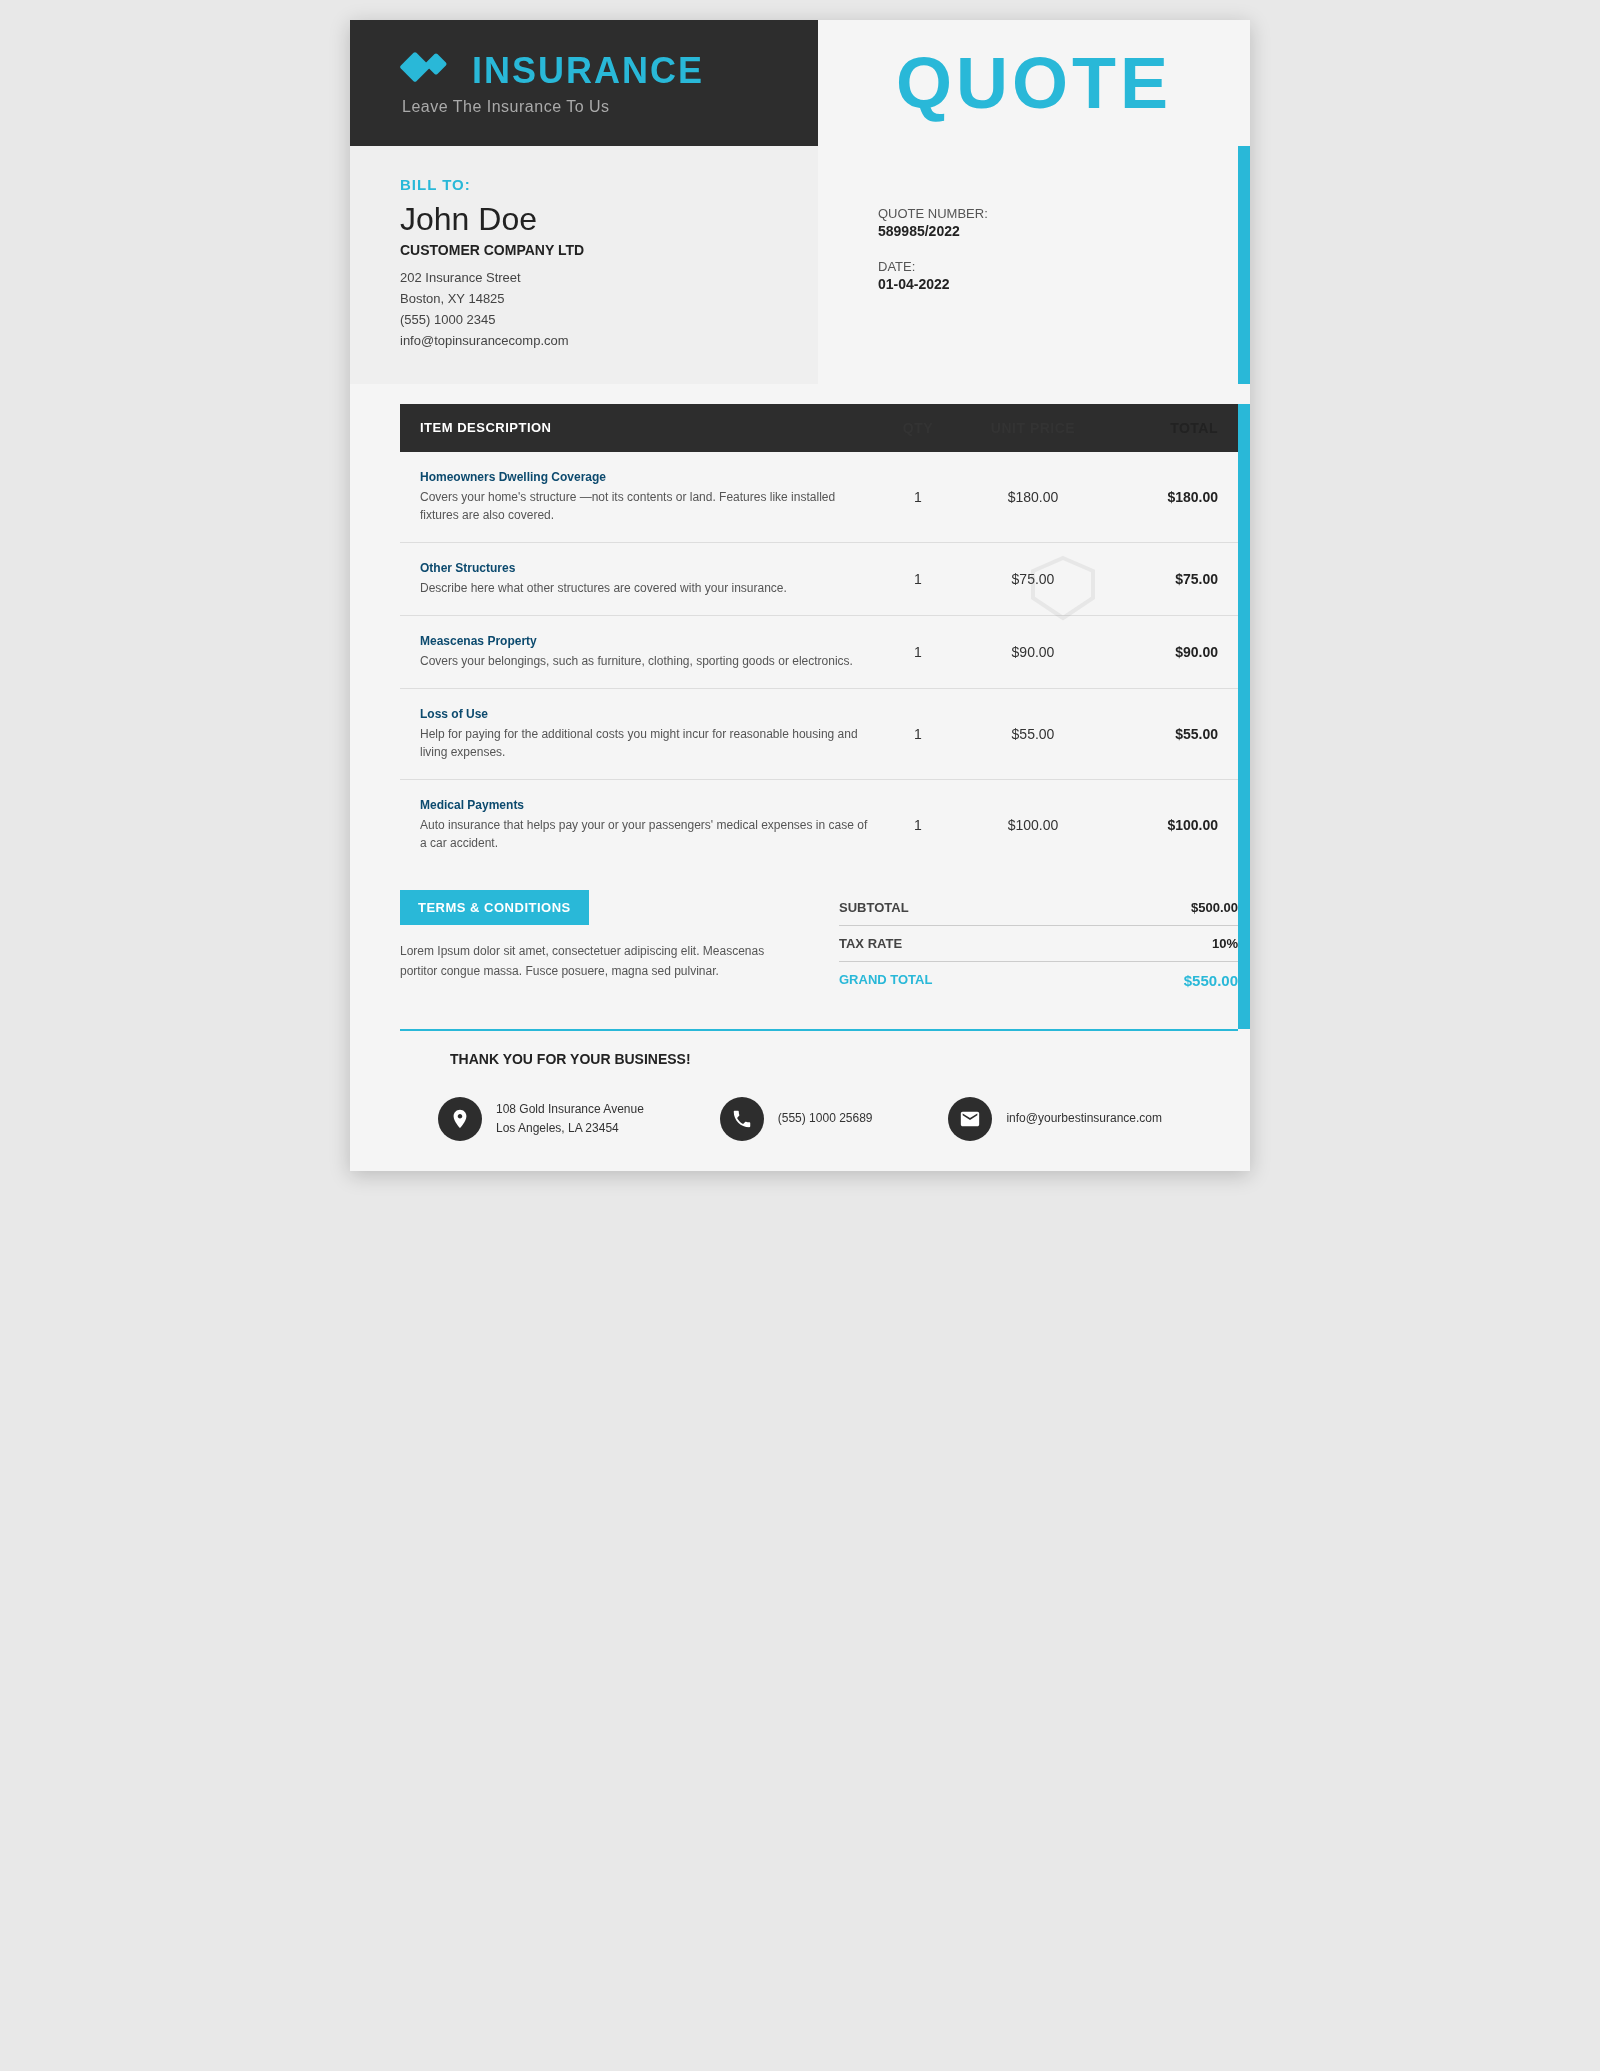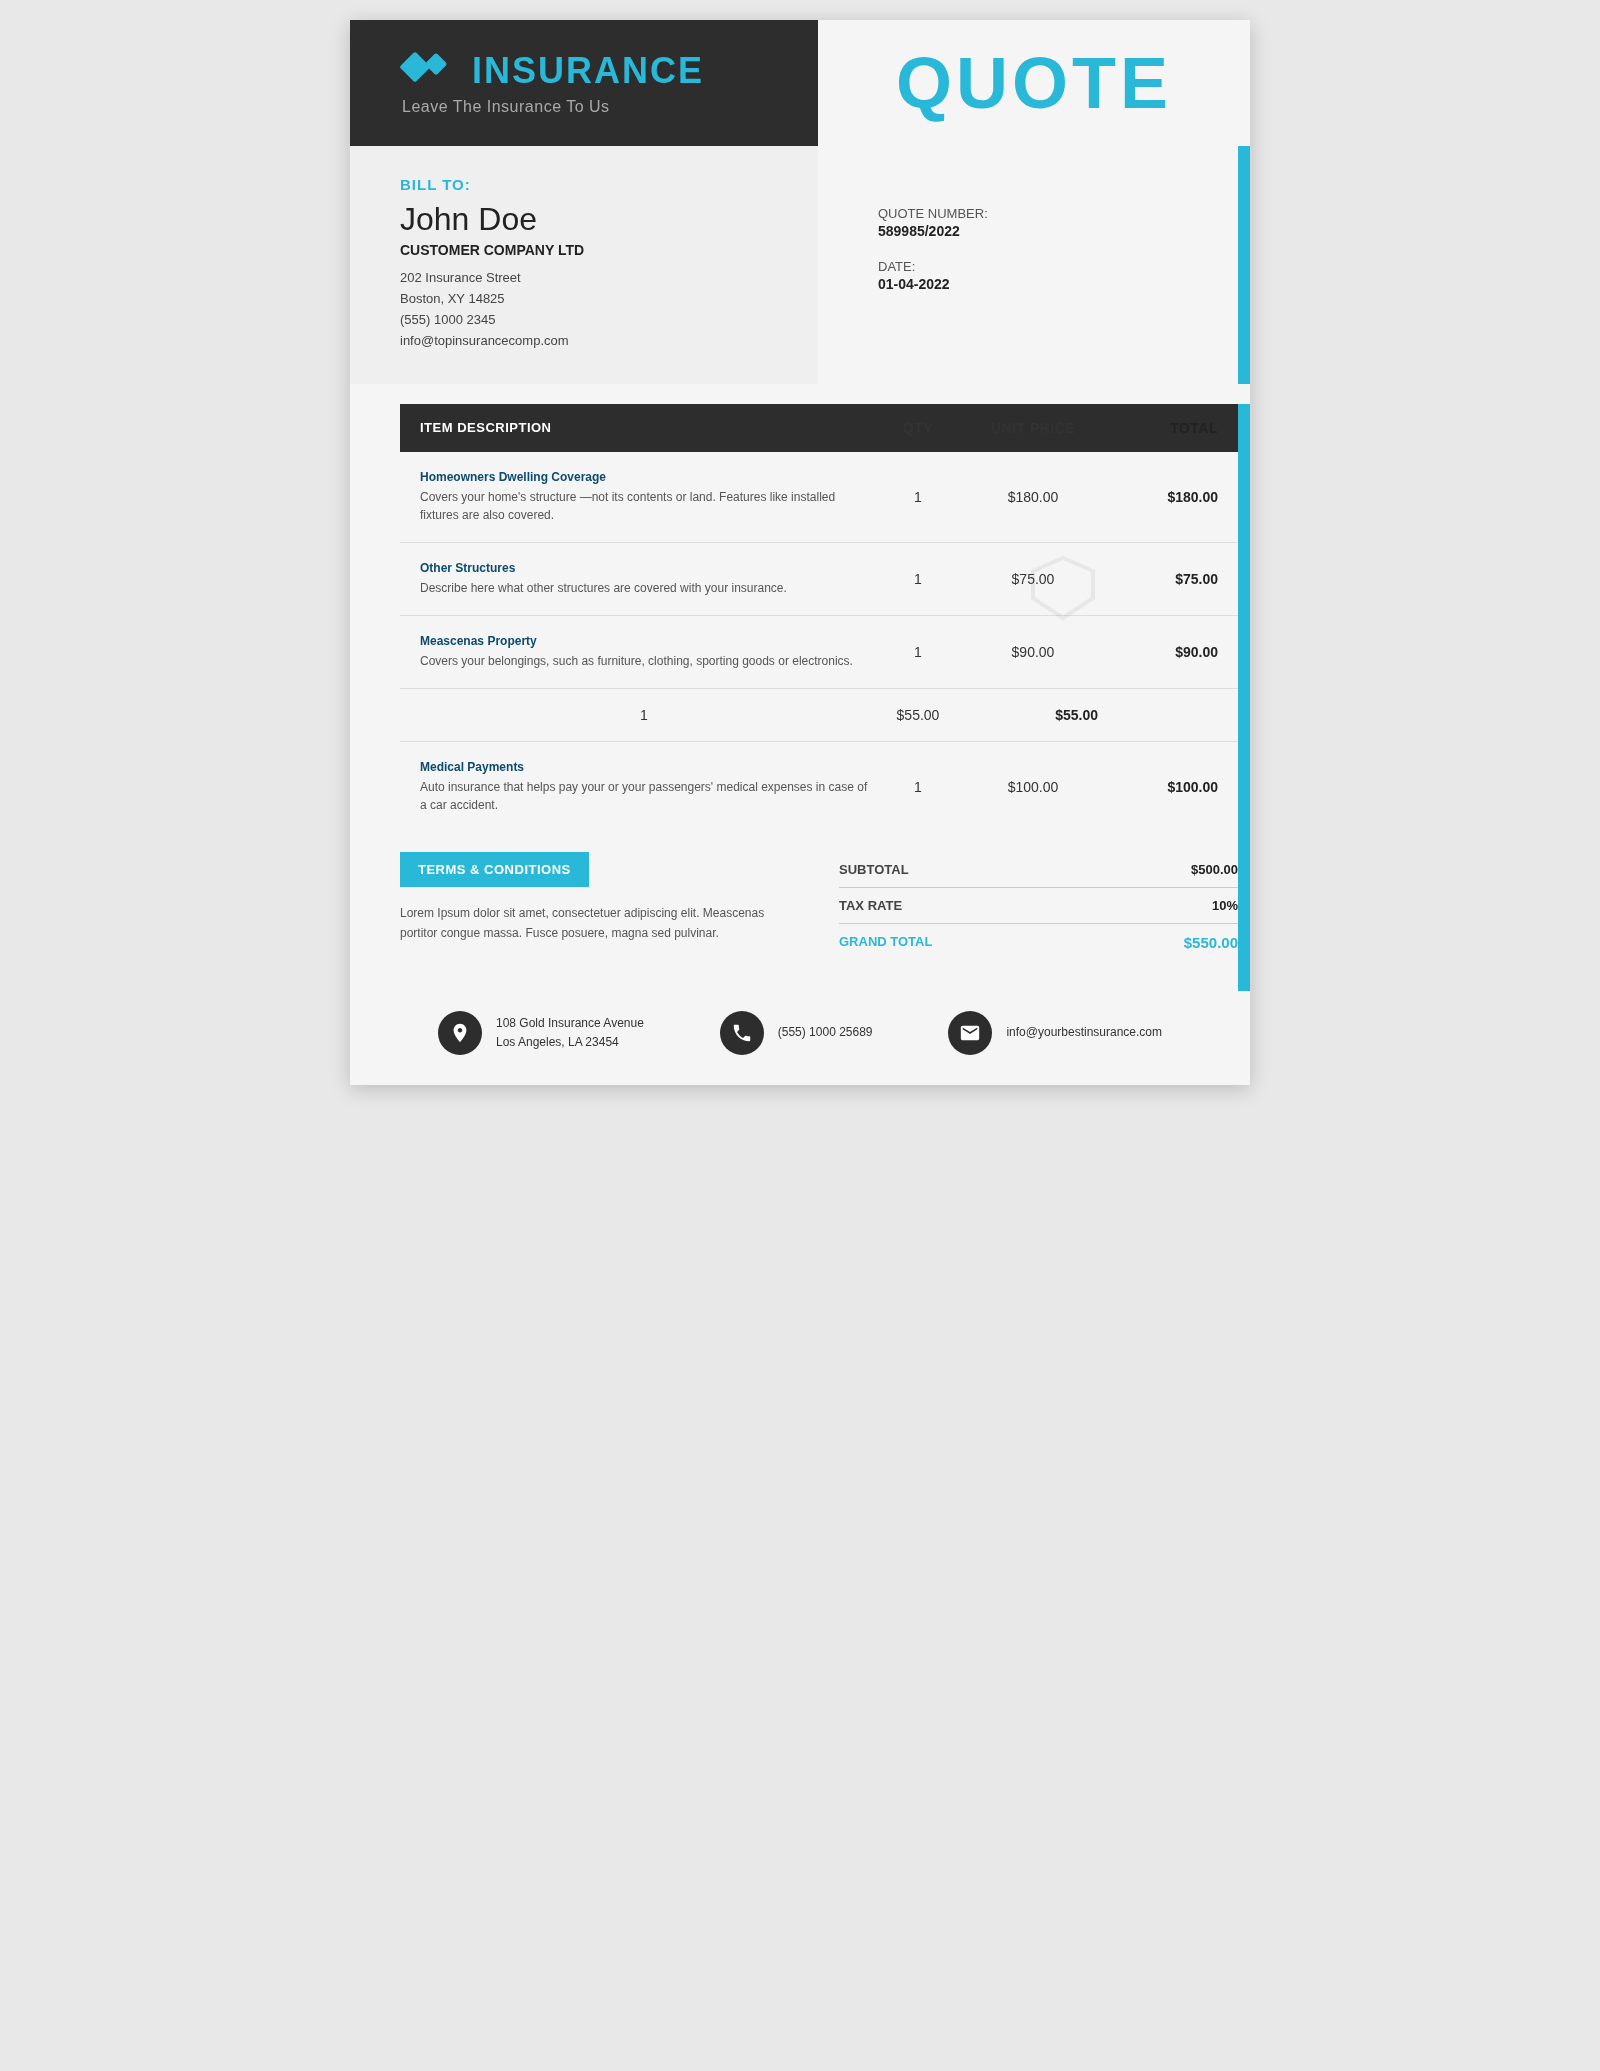--- a/index.html
+++ b/index.html
@@ -362,20 +362,24 @@
           <div>
             <div class="item-name">Meascenas Property</div>
             <div class="item-desc">Covers your belongings, such as furniture, clothing, sporting goods or electronics.</div>
           </div>
           <div class="col-qty">1</div>
           <div class="col-unit">$90.00</div>
           <div class="col-total">$90.00</div>
         </div>
 
         <div class="table-row">
+          <div>
+            <div class="item-name">Loss of Use</div>
+            <div class="item-desc">Help for paying for the additional costs you might incur for reasonable housing and living expenses.</div>
+          </div>
           <div class="col-qty">1</div>
           <div class="col-unit">$55.00</div>
           <div class="col-total">$55.00</div>
         </div>
 
         <div class="table-row" style="border-bottom: none;">
           <div>
             <div class="item-name">Medical Payments</div>
             <div class="item-desc">Auto insurance that helps pay your or your passengers' medical expenses in case of a car accident.</div>
           </div>
@@ -405,20 +409,23 @@
         <div class="totals-row grand">
           <span class="label">GRAND TOTAL</span>
           <span class="value">$550.00</span>
         </div>
       </div>
     </div>
 
     <div style="position:absolute; right:0; top:0; width:12px; background:#29b8d8; height:100%;"></div>
   </div>
 
+  <div class="thank-you">
+    <span>THANK YOU FOR YOUR BUSINESS!</span>
+  </div>
 
   <div class="footer-contact">
     <div class="footer-item">
       <div class="footer-icon">
         <svg width="22" height="22" viewBox="0 0 24 24" fill="white">
           <path d="M12 2C8.13 2 5 5.13 5 9c0 5.25 7 13 7 13s7-7.75 7-13c0-3.87-3.13-7-7-7zm0 9.5c-1.38 0-2.5-1.12-2.5-2.5s1.12-2.5 2.5-2.5 2.5 1.12 2.5 2.5-1.12 2.5-2.5 2.5z"></path>
         </svg>
       </div>
       <div class="footer-text">108 Gold Insurance Avenue<br>Los Angeles, LA 23454</div>
     </div>

